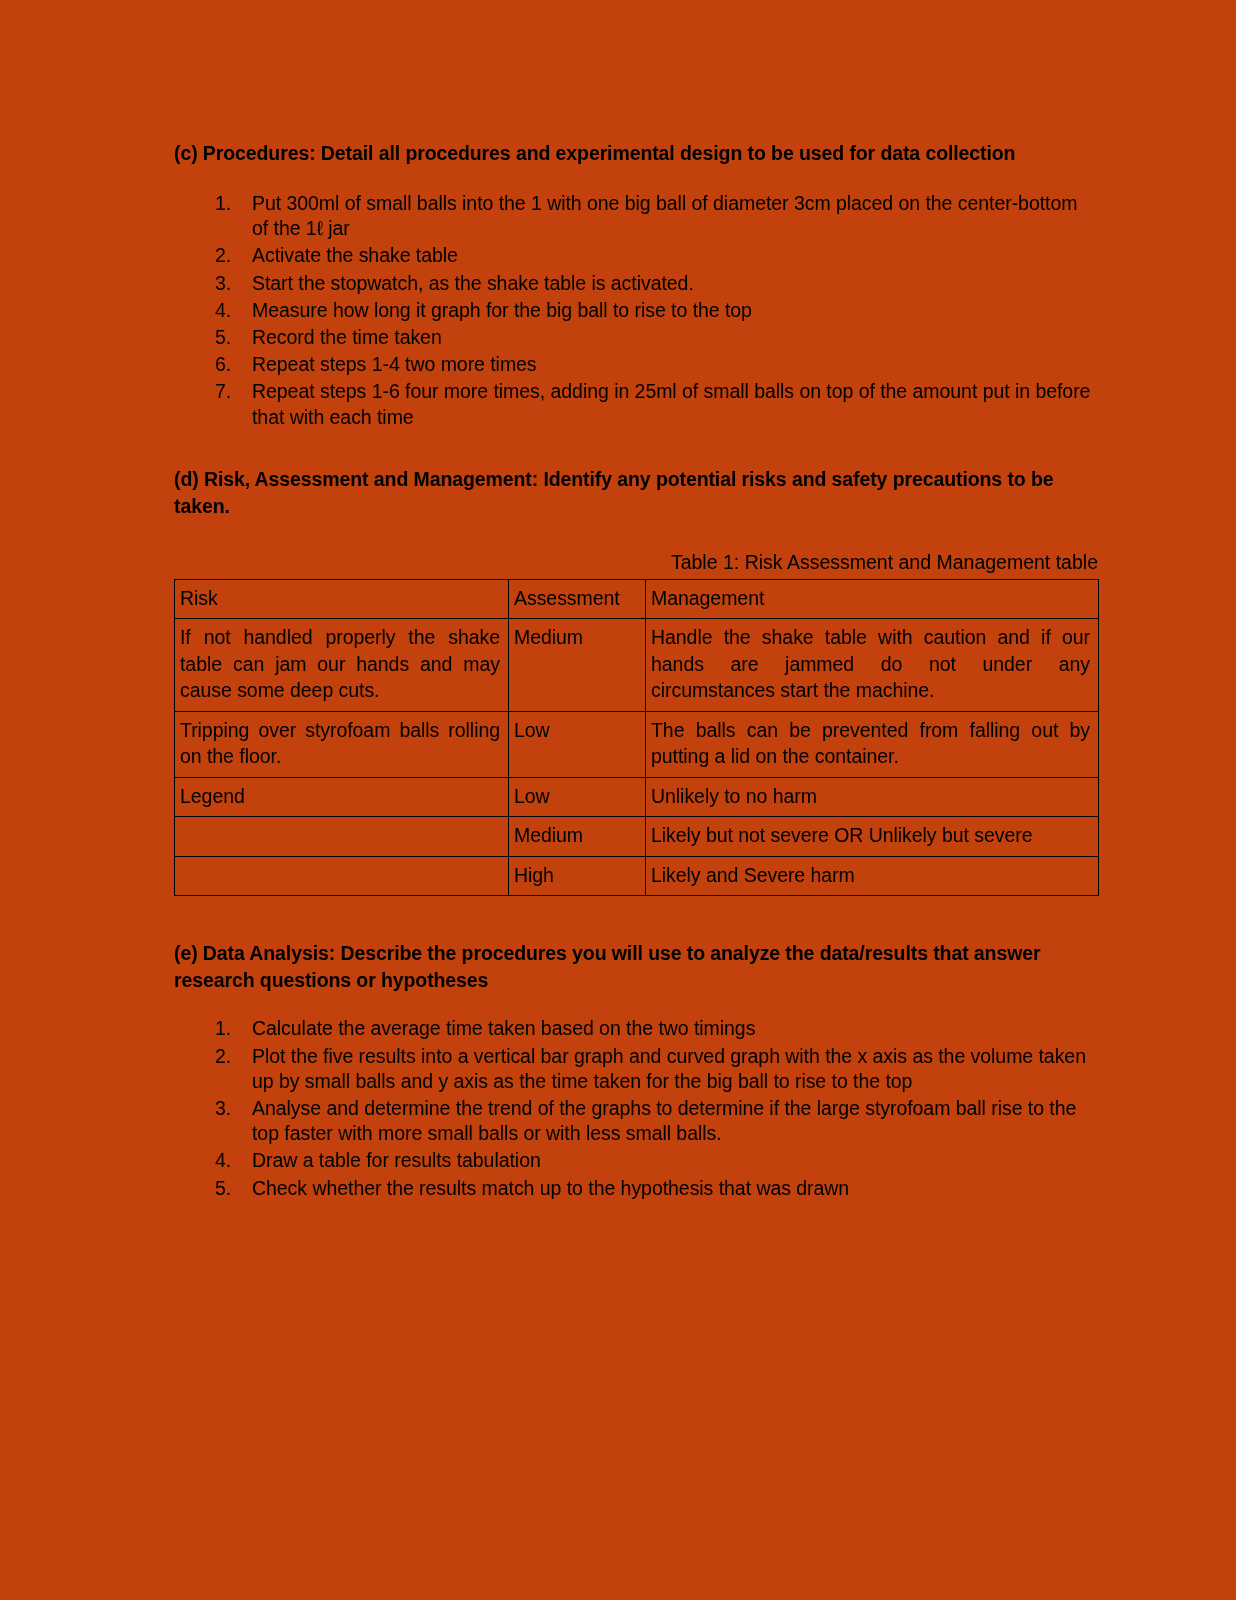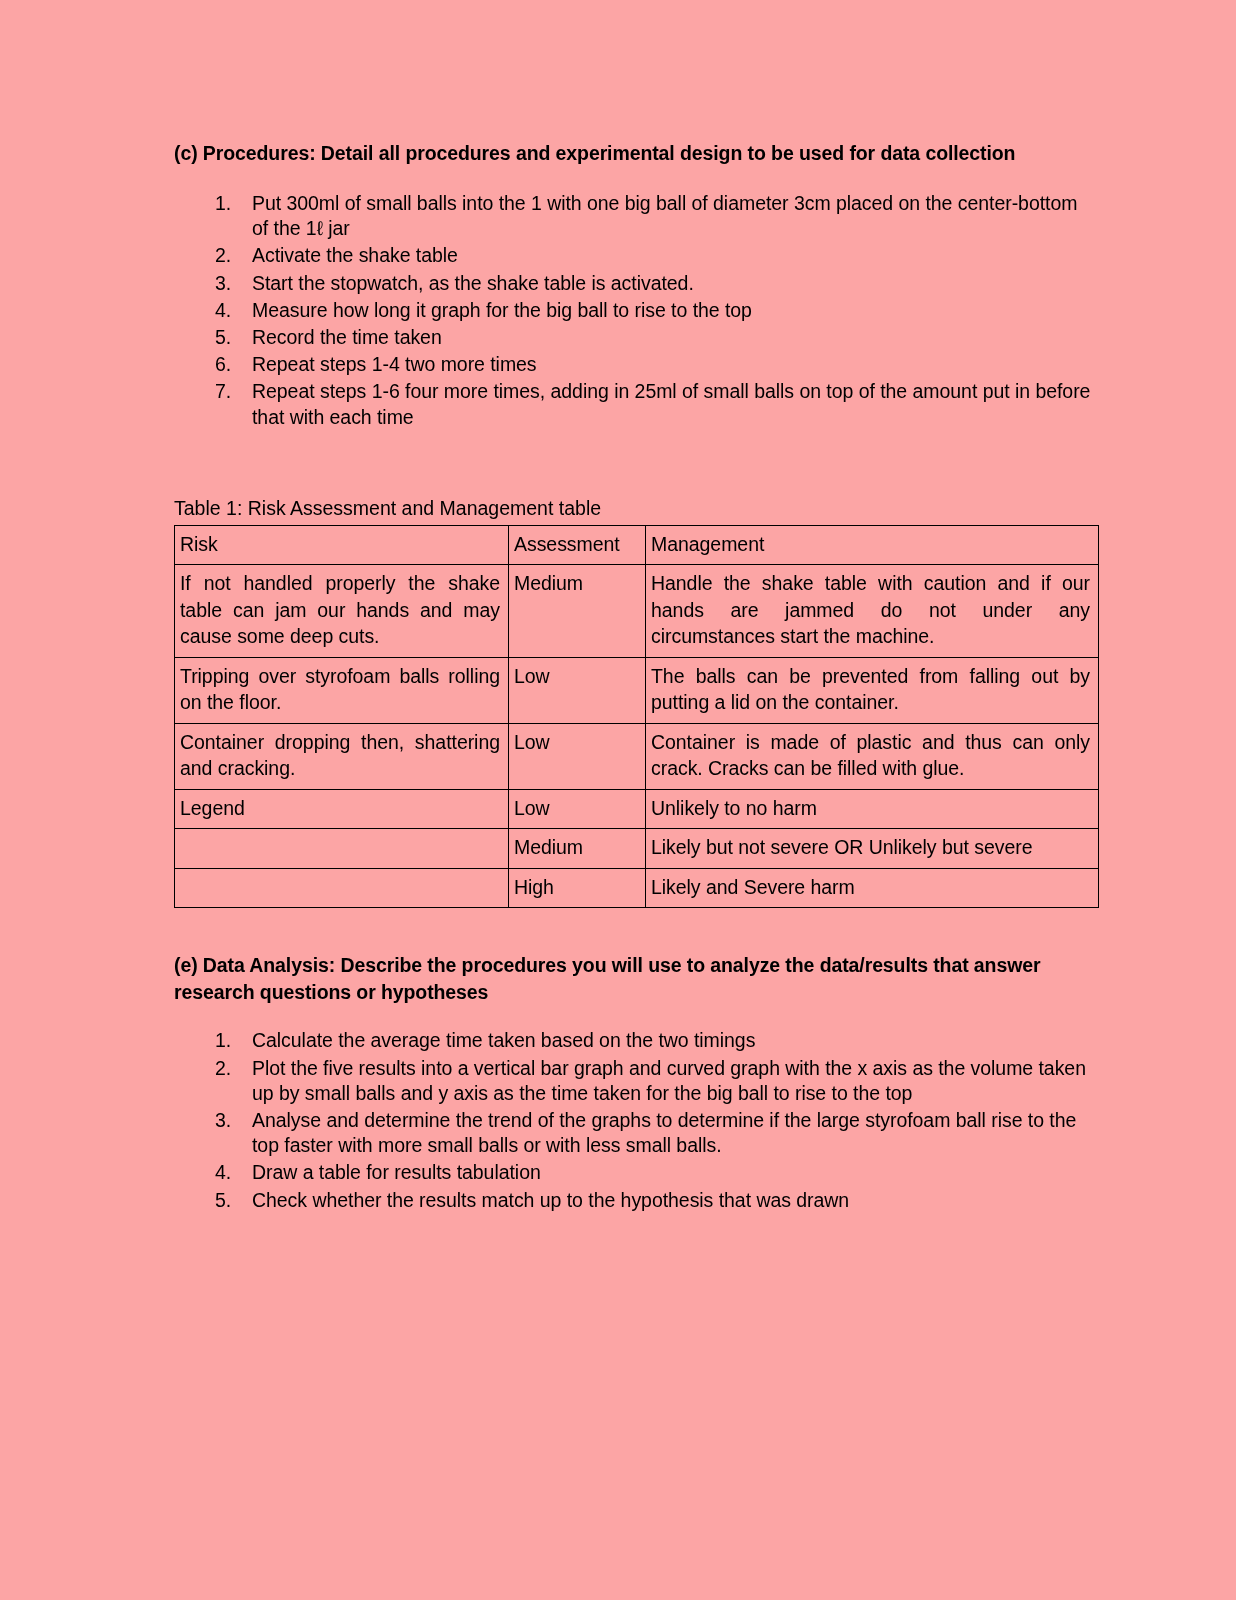--- a/index.html
+++ b/index.html
@@ -11,21 +11,21 @@
     width: 1236px;
     height: 1600px;
     font-family: "Liberation Sans", sans-serif;
     color: #000000;
     -webkit-font-smoothing: antialiased;
   }
   .page {
     position: relative;
     width: 1236px;
     height: 1600px;
-    background: #fca5a5;
+    background: #c2410c;
     box-sizing: border-box;
     padding: 140px 138px 0 174px;
   }
   .section-heading {
     font-size: 19.5px;
     font-weight: bold;
     line-height: 27px;
     margin: 0;
     letter-spacing: -0.1px;
   }
@@ -56,20 +56,21 @@
   }
   .spacer-34 { height: 34px; }
   .spacer-30 { height: 30px; }
   .spacer-44 { height: 44px; }
   .spacer-20 { height: 20px; }
 
   .table-caption {
     font-size: 19.5px;
     line-height: 25px;
     margin: 0 0 4px 0;
+    text-align: right;
   }
 
   table.risk-table {
     border-collapse: collapse;
     width: 924px;
     table-layout: fixed;
     font-size: 19.5px;
   }
   table.risk-table td {
     border: 1.6px solid #000000;
@@ -103,20 +104,21 @@
       <li>Measure how long it graph for the big ball to rise to the top</li>
       <li>Record the time taken</li>
       <li>Repeat steps 1-4 two more times</li>
       <li>Repeat steps 1-6 four more times, adding in 25ml of small balls on top of the amount put in before that with each time</li>
     </ol>
   </div>
 
   <div class="spacer-34"></div>
 
   <div>
+    <p class="section-heading">(d) Risk, Assessment and Management: Identify any potential risks and safety precautions to be taken.</p>
     <div class="spacer-30"></div>
     <p class="table-caption">Table 1: Risk Assessment and Management table</p>
 
     <table class="risk-table">
       <colgroup>
         <col class="c-risk">
         <col class="c-assess">
         <col class="c-manage">
       </colgroup>
       <tbody>
@@ -127,25 +129,20 @@
         </tr>
         <tr>
           <td class="justified">If not handled properly the shake table can jam our hands and may cause some deep cuts.</td>
           <td class="plain">Medium</td>
           <td class="justified">Handle the shake table with caution and if our hands are jammed do not under any circumstances start the machine.</td>
         </tr>
         <tr>
           <td class="justified">Tripping over styrofoam balls rolling on the floor.</td>
           <td class="plain">Low</td>
           <td class="justified">The balls can be prevented from falling out by putting a lid on the container.</td>
-        </tr>
-        <tr>
-          <td class="justified">Container dropping then, shattering and cracking.</td>
-          <td class="plain">Low</td>
-          <td class="justified">Container is made of plastic and thus can only crack. Cracks can be filled with glue.</td>
         </tr>
         <tr>
           <td class="plain">Legend</td>
           <td class="plain">Low</td>
           <td class="plain">Unlikely to no harm</td>
         </tr>
         <tr>
           <td class="empty">&nbsp;</td>
           <td class="plain">Medium</td>
           <td class="plain">Likely but not severe OR Unlikely but severe</td>

